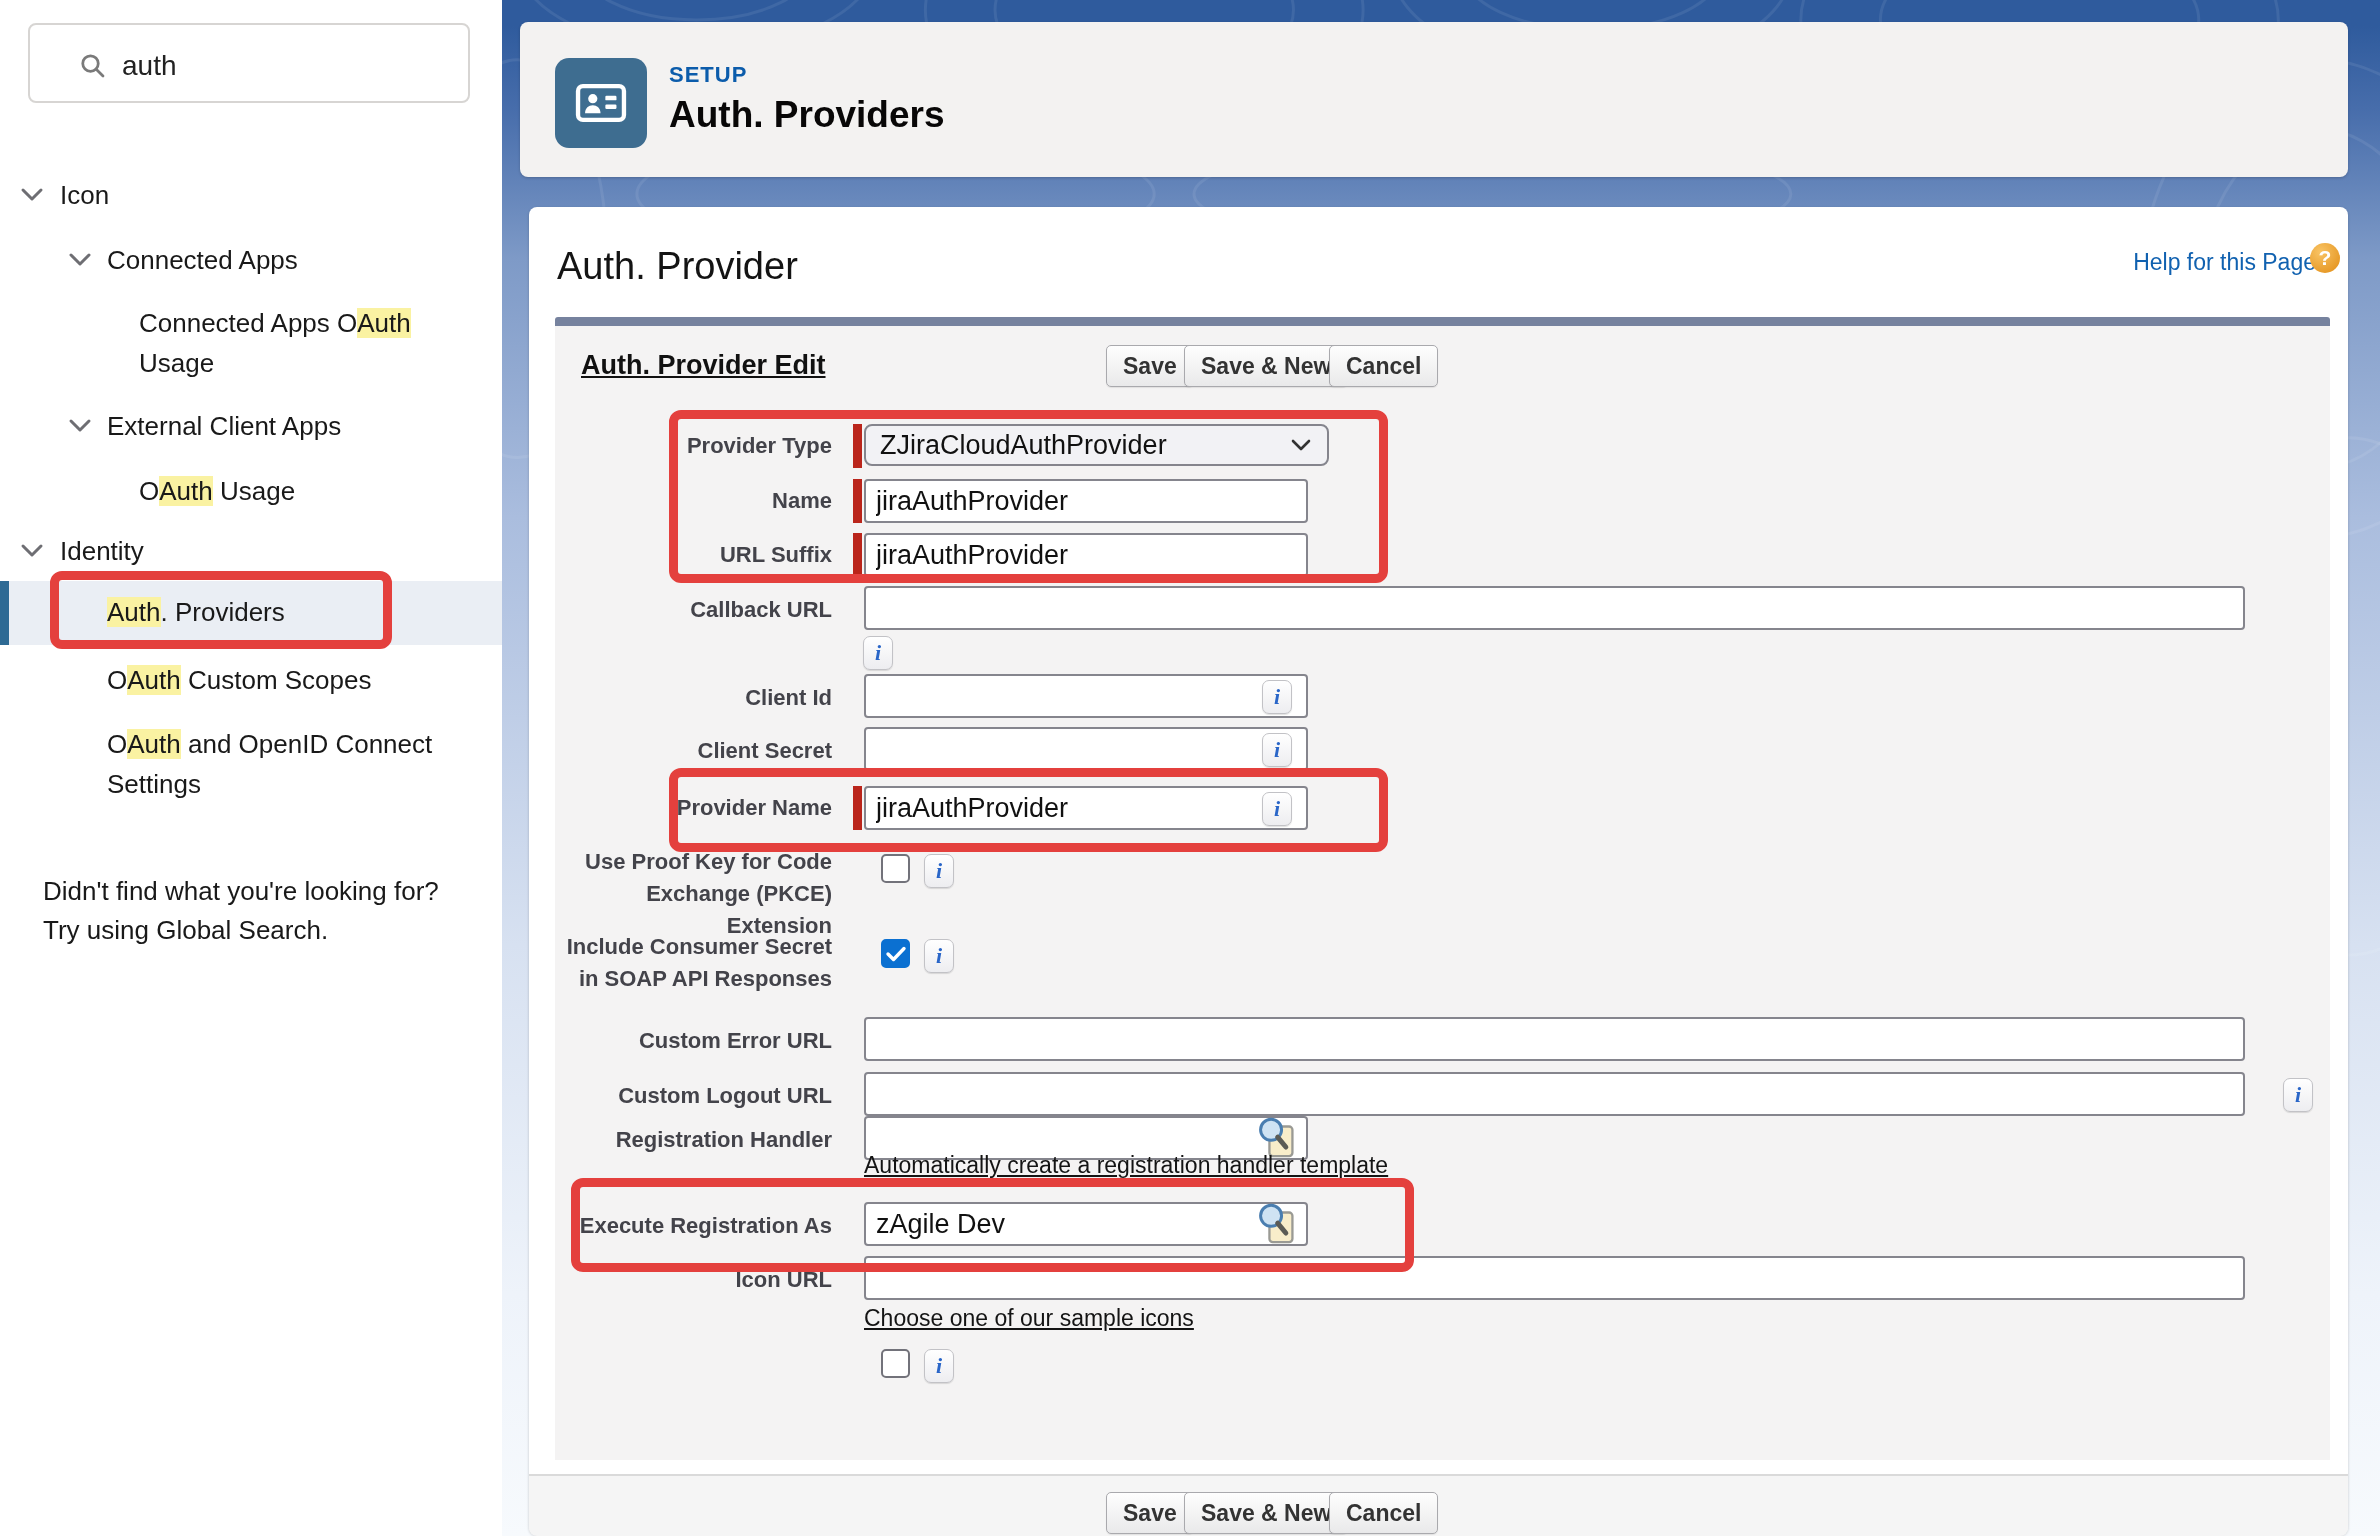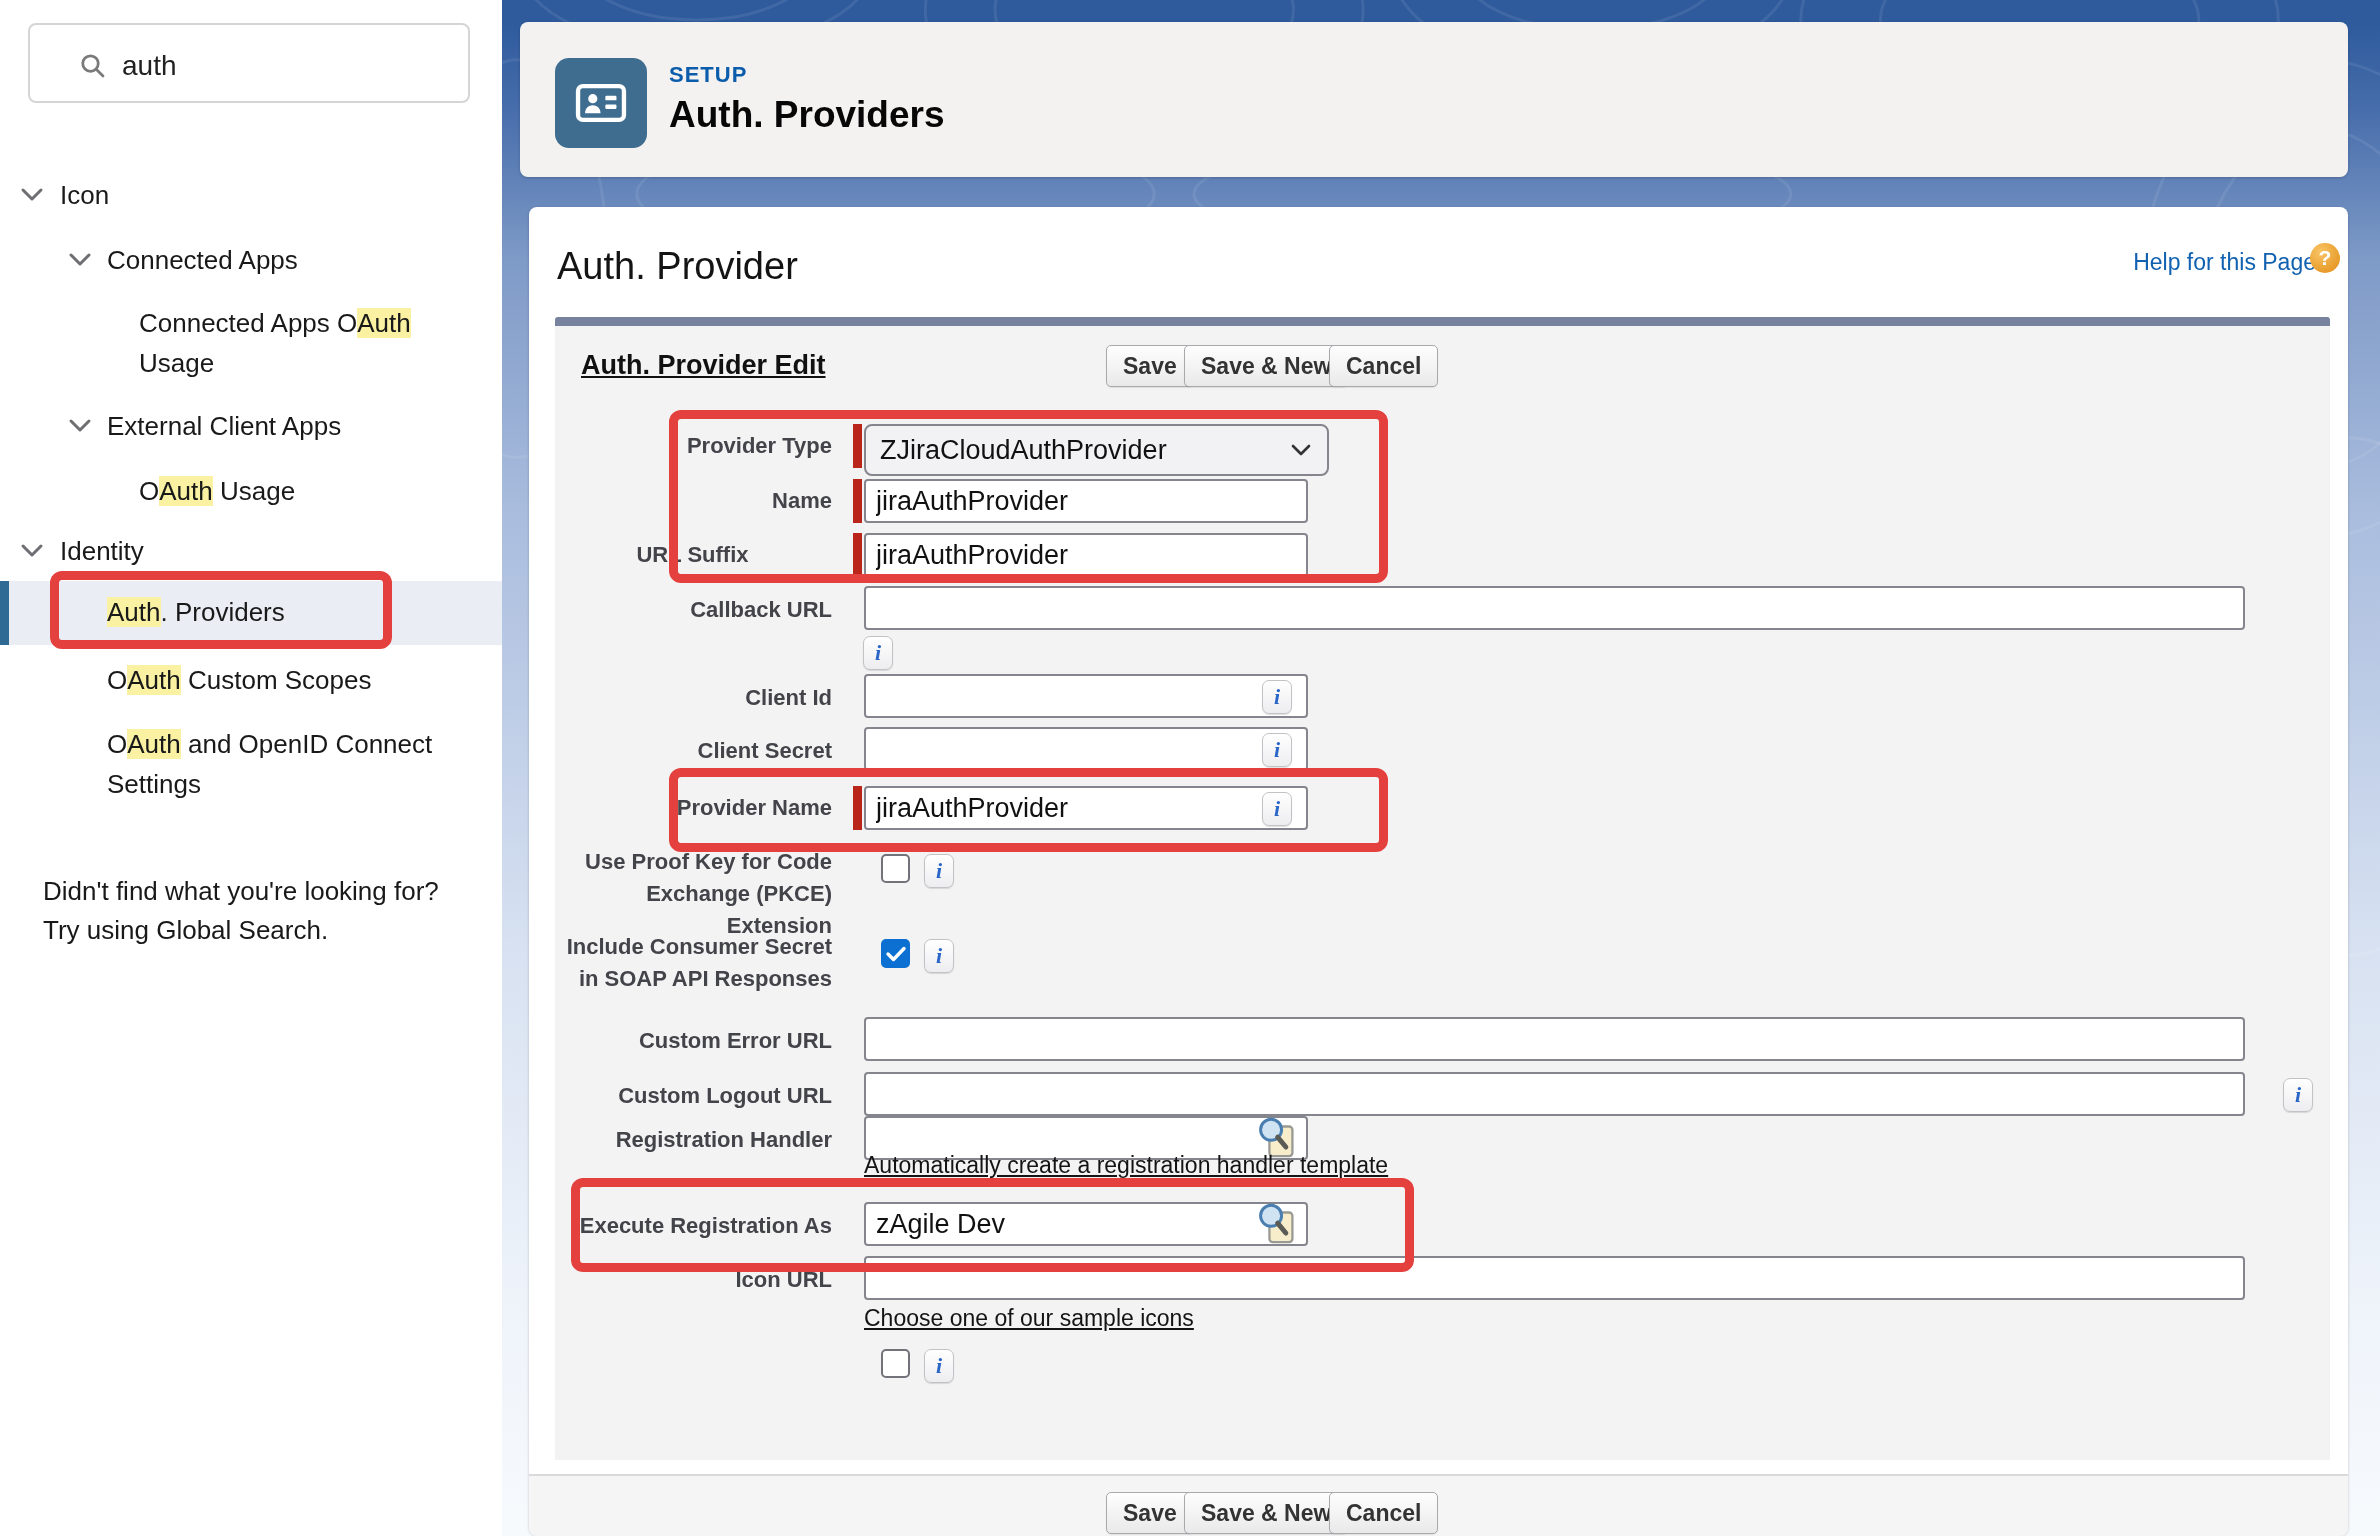--- a/index.html
+++ b/index.html
@@ -41,21 +41,21 @@
   .btn{position:absolute;height:42px;padding:0 16px;border:1px solid #a9a9ad;border-radius:5px;
     background:linear-gradient(#fefefe,#e9e9ea);font-size:23px;font-weight:bold;color:#333;
     display:flex;align-items:center;justify-content:center;z-index:5;box-shadow:0 1px 1px rgba(0,0,0,.08);font-family:inherit;}
   
   .lbl{left:553px;width:279px;text-align:right;font-size:22px;line-height:32px;font-weight:bold;color:#43434a;z-index:4;}
   .inp{height:44px;border:2px solid #85858d;border-radius:4px;background:#fff;box-sizing:border-box;
     font-size:27px;color:#111;padding:0 10px;z-index:4;position:absolute;font-family:inherit;outline:none;}
   .wide{left:864px;width:1381px;}
   .narrow{left:864px;width:444px;}
   .req{position:absolute;left:853px;width:9px;height:44px;background:#ba251b;z-index:5;}
-  .selectbox{left:864px;top:424px;width:465px;height:52px;background:#f2f2f5;border:2px solid #85858d;border-radius:8px;
+  .selectbox{left:864px;top:424px;width:465px;height:42px;background:#f2f2f5;border:2px solid #85858d;border-radius:8px;
     box-sizing:border-box;display:flex;align-items:center;padding:15px 14px;font-size:27px;color:#111;z-index:4;}
   .selectbox .chevd{margin-left:auto;}
   .iicon{position:absolute;width:28px;height:32px;border:1px solid #c2c2c6;border-radius:7px;
     background:linear-gradient(#ffffff,#ededf0);display:flex;align-items:center;justify-content:center;
     font-family:"Liberation Serif","DejaVu Serif",serif;font-style:italic;font-weight:bold;font-size:22px;color:#2a66c8;z-index:4;box-shadow:0 1px 1px rgba(0,0,0,.12);}
   .cb{position:absolute;width:29px;height:29px;border:2px solid #72727a;border-radius:5px;background:#fff;box-sizing:border-box;z-index:4;}
   .cb.checked{background:#0b70d1;border-color:#0b70d1;display:flex;align-items:center;justify-content:center;}
   .lookup{position:absolute;width:40px;height:46px;z-index:4;}
   .blk-link{position:absolute;font-size:23px;color:#141414;text-decoration:underline;z-index:4;white-space:nowrap;}
   
@@ -179,21 +179,21 @@
       <svg width="24" height="16" viewBox="0 0 24 16">
           <polyline points="4,4 12,12 20,4" fill="none" stroke="#333" stroke-width="2.6" stroke-linecap="round" stroke-linejoin="round"></polyline>
         </svg>
       </span>
   </div>
 
   <div class="abs lbl" style="top:485px;">Name</div>
   <div class="req" style="top:479px;"></div>
   <input class="inp narrow" style="top: 479px;" value="jiraAuthProvider">
 
-  <div class="abs lbl" style="top:539px;text-align:center;">URL Suffix</div>
+  <div class="abs lbl" style="top:539px;">URL Suffix</div>
   <div class="req" style="top:533px;"></div>
   <input class="inp narrow" style="top: 533px;" value="jiraAuthProvider">
 
   <div class="abs lbl" style="top:594px;">Callback URL</div>
   <input class="inp wide" style="top: 586px;" value="">
   <div class="iicon" style="left:863px;top:636px;">i</div>
 
   <div class="abs lbl" style="top:682px;">Client Id</div>
   <input class="inp narrow" style="top: 674px;" value="">
   <div class="iicon" style="left:1262px;top:680px;">i</div>

